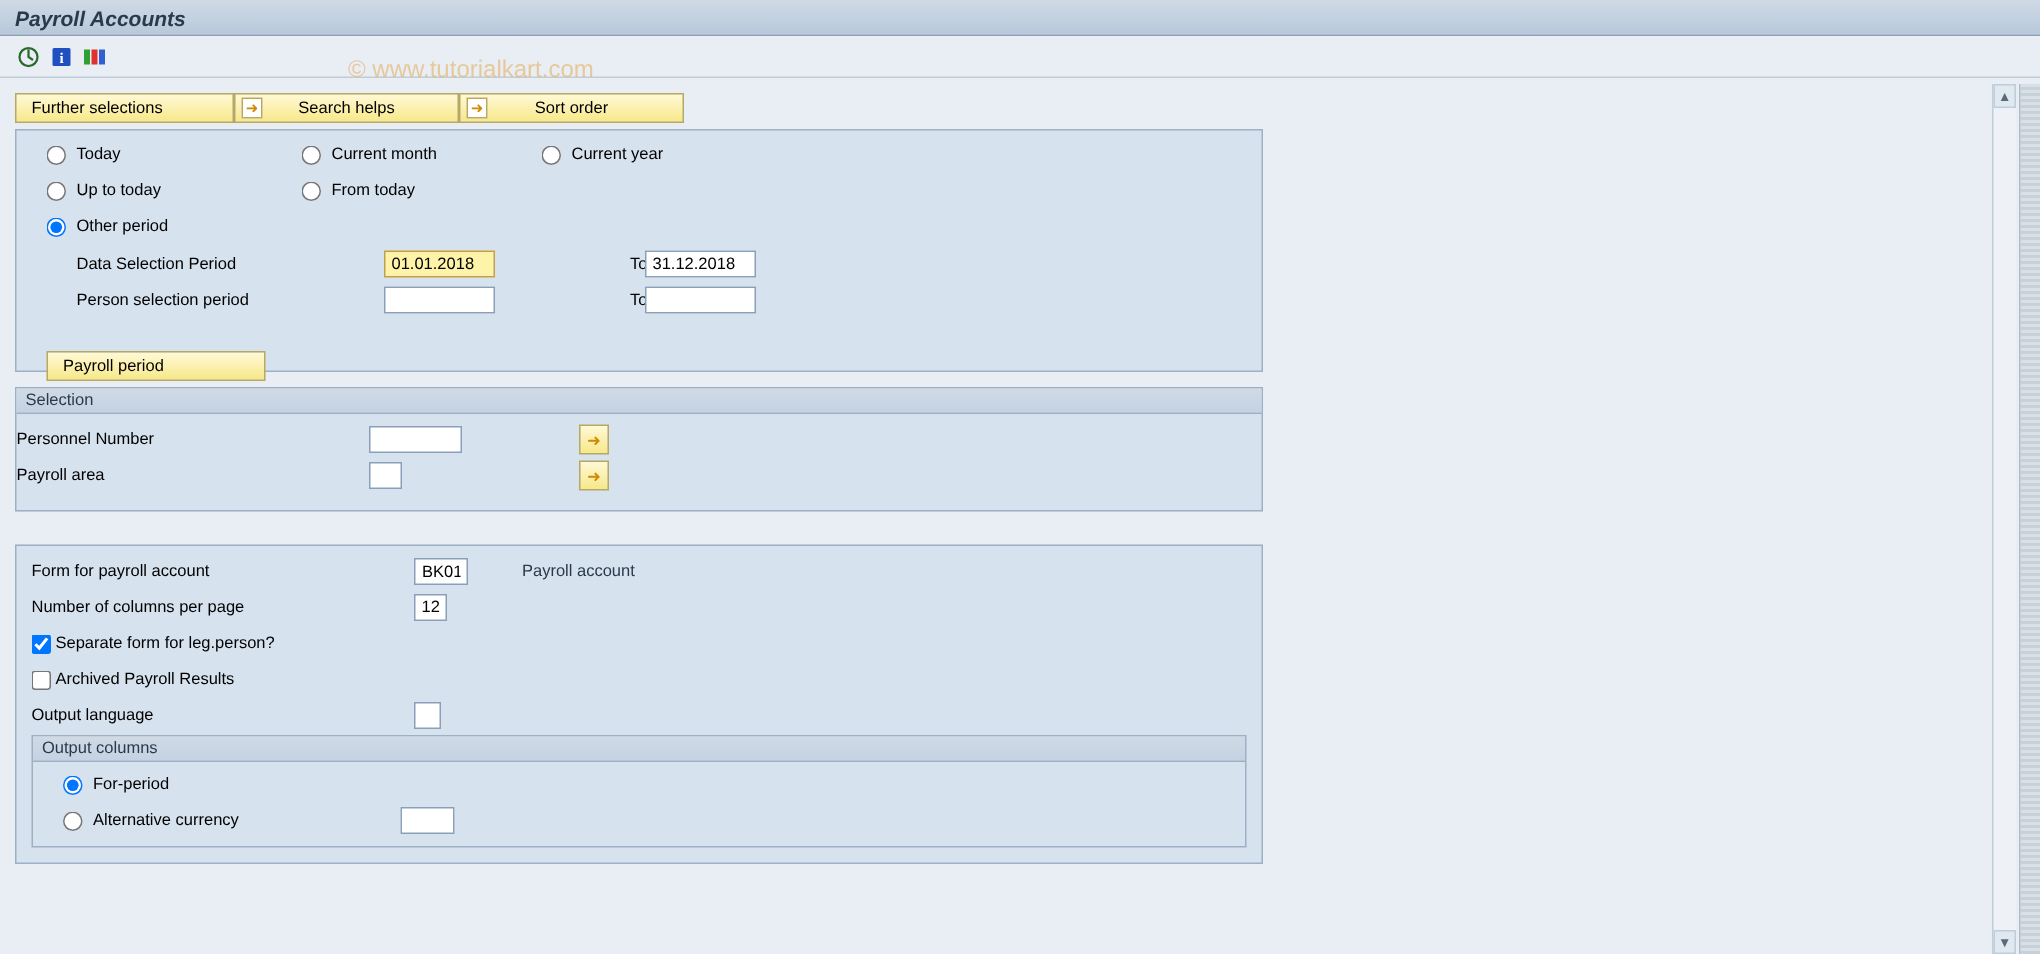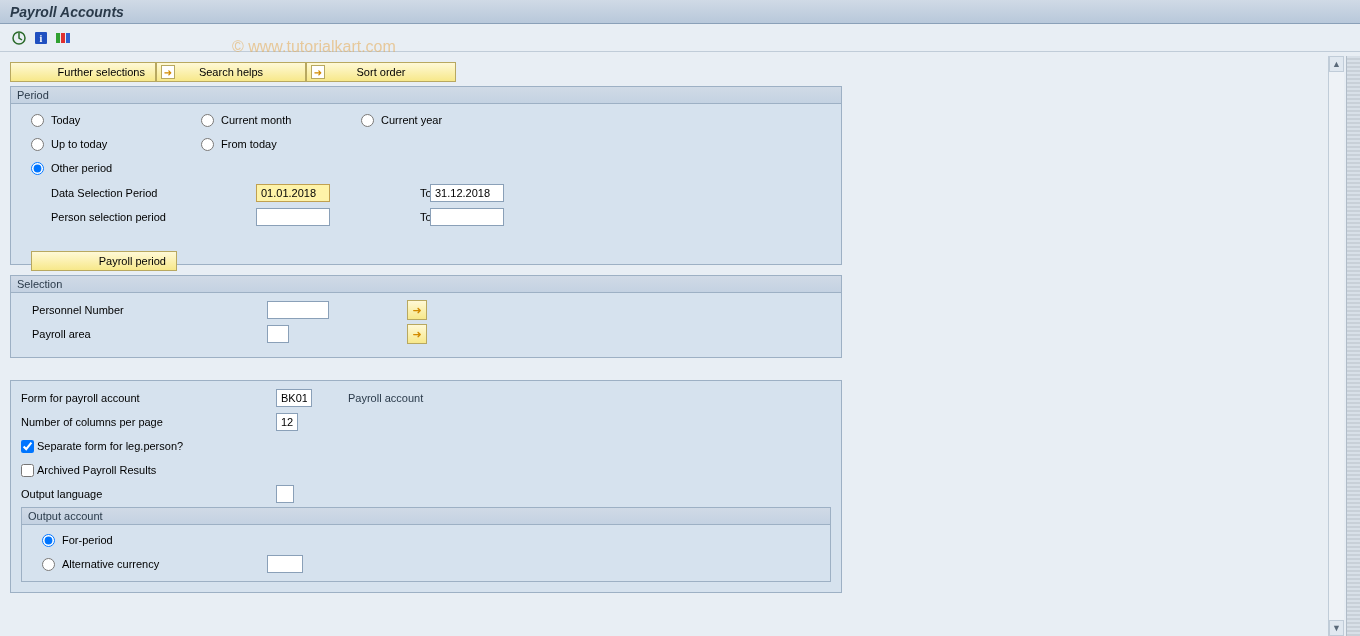--- a/index.html
+++ b/index.html
@@ -57,21 +57,21 @@
     margin-bottom: 4px;
   }
   .yellow-btn {
     background: linear-gradient(#fff9d6, #f7e88a);
     border: 1px solid #b8a860;
     height: 20px;
     padding: 0 10px;
     font-size: 11px;
     display: flex;
     align-items: center;
-    justify-content: flex-end;
+    justify-content: flex-start;
     cursor: pointer;
     position: relative;
   }
   .yellow-btn.w140 { width: 146px; }
   .yellow-btn.w150 { width: 150px; }
   .arrow-prefix {
     position: absolute;
     left: 4px;
     width: 14px; height: 14px;
     background: #fff;
@@ -191,21 +191,20 @@
       <span class="arrow-prefix">➜</span>
       <span>Search helps</span>
     </div>
     <div class="yellow-btn w150" style="justify-content:center;">
       <span class="arrow-prefix">➜</span>
       <span>Sort order</span>
     </div>
   </div>
 
   <div class="groupbox" style="width: 832px;">
-    <div class="groupbox-title">Period</div>
     <div class="groupbox-body">
       <div class="radio-row">
         <label class="radio-item c1">
             <input type="radio" name="period" style="">
             <span>Today</span>
           </label>
         <label class="radio-item c2">
             <input type="radio" name="period" style="">
             <span>Current month</span>
           </label>
@@ -247,21 +246,21 @@
       <div class="field-row" style="margin-top:2px;">
         <div class="yellow-btn" style="width:146px;margin-left:0;margin-top:40px;">
           <span>Payroll period</span>
         </div>
       </div>
     </div>
   </div>
 
   <div class="groupbox" style="width: 832px;">
     <div class="groupbox-title">Selection</div>
-    <div class="groupbox-body" style="padding-left:21px;">
+    <div class="groupbox-body" style="padding-left:0;">
       <div class="field-row">
         <span class="field-label noindent" style="width:235px">Personnel Number</span>
         <input class="text-input" style="width: 62px;" value="">
         <span style="width:78px"></span>
         <div class="sq-btn">
             <span>➜</span>
           </div>
       </div>
       <div class="field-row">
         <span class="field-label noindent" style="width:235px">Payroll area</span>
@@ -299,21 +298,21 @@
             <input type="checkbox" style="">
             <span>Archived Payroll Results</span>
           </label>
       </div>
       <div class="field-row">
         <span class="field-label noindent" style="width:255px">Output language</span>
         <input class="text-input" style="width: 18px;" value="">
       </div>
 
       <div class="inner-group" style="width:810px;">
-        <div class="groupbox-title">Output account</div>
+        <div class="groupbox-title">Output columns</div>
         <div style="padding:4px 10px 4px 20px;">
           <div class="field-row">
             <label class="radio-item">
                 <input type="radio" name="curr" checked="" style="">
                 <span>For-period</span>
               </label>
           </div>
           <div class="field-row">
             <label class="radio-item" style="width:225px">
                 <input type="radio" name="curr" style="">

